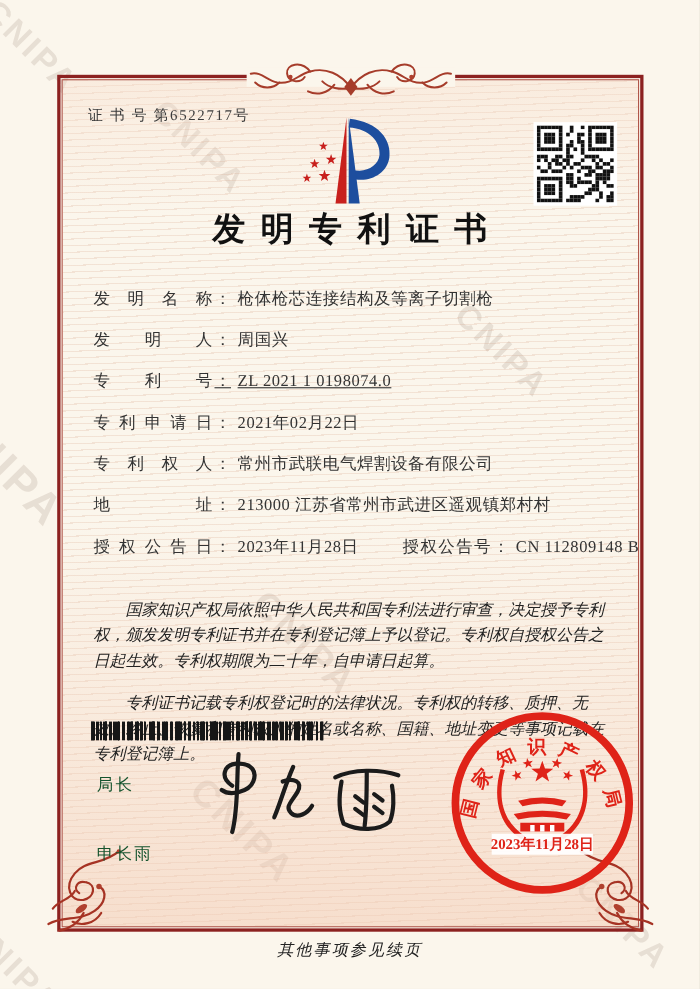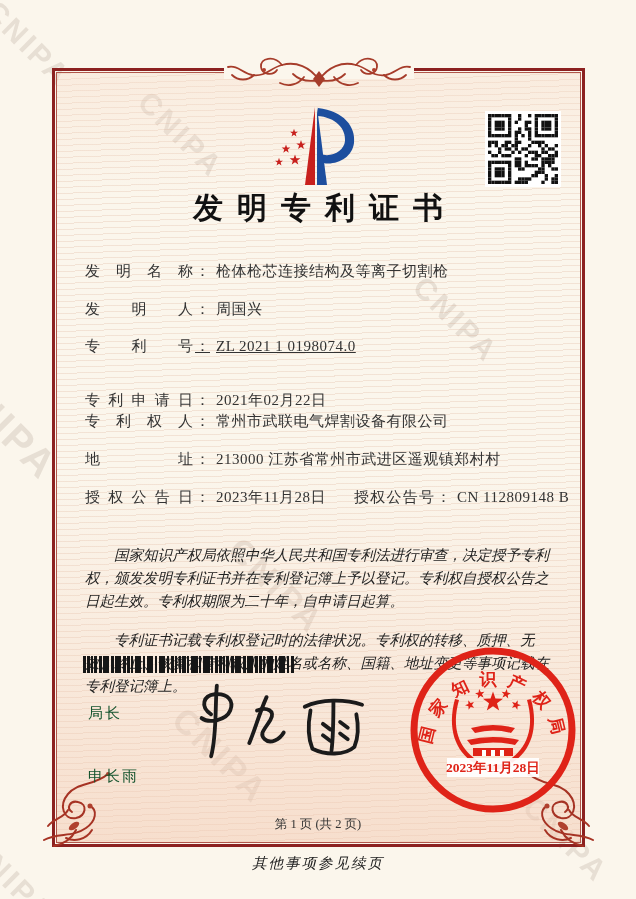--- a/index.html
+++ b/index.html
@@ -23,21 +23,21 @@
   .cert-no{position:absolute;left:80px;top:96px;font-size:13.5px;letter-spacing:1.5px;color:#3a3a3a;}
   .logo{position:absolute;left:264px;top:103px;width:96px;height:86px;}
   .qr{position:absolute;left:485px;top:111px;width:76px;height:76px;background:#fff;
       padding:3px;box-sizing:border-box;}
   .title{position:absolute;left:0;right:0;top:188px;text-align:center;font-size:30px;
          font-weight:bold;letter-spacing:14px;padding-left:14px;color:#111;}
   .row{position:absolute;left:85px;font-size:15px;white-space:nowrap;color:#333;}
   .lbl{display:inline-block;width:108px;text-align:justify;text-align-last:justify;vertical-align:bottom;}
   .colon{margin:0 6px 0 2px;}
   .val{letter-spacing:0.5px;}
-  .grp2{margin-left:28px;}
+  .grp2{margin-left:40px;}
   .grp2 .lbl{width:80px;}
   .paras{position:absolute;left:85px;top:528px;width:468px;font-size:14.5px;line-height:23px;
          font-style:italic;color:#222;}
   .paras p{margin:16px 0 9px 0;text-indent:2em;}
   .barcode{position:absolute;left:83px;top:656px;width:211px;height:17px;
     background-image:
       repeating-linear-gradient(90deg,#161616 0 2px,transparent 2px 4px),
       repeating-linear-gradient(90deg,#161616 0 1px,transparent 1px 6px),
       repeating-linear-gradient(90deg,#161616 0 3px,transparent 3px 11px);}
   .director{position:absolute;left:88px;font-family:"Liberation Sans",sans-serif;
@@ -103,20 +103,21 @@
       <path d="M54,62 c-6,10 -18,12 -26,8"></path>
       <path d="M16,78 c10,-2 18,-8 22,-16"></path>
     </g>
     <ellipse cx="36" cy="58" rx="6" ry="3" transform="rotate(-35 36 58)" fill="#b0402e"></ellipse>
     <circle cx="52" cy="38" r="2.5" fill="#b0402e"></circle>
     <circle cx="70" cy="6" r="2" fill="#b0402e"></circle>
   </svg>
 
   <div class="content">
 
+    <div class="cert-no">证 书 号 第6522717号</div>
 
     <svg class="logo" viewBox="0 0 96 86">
       <defs>
         <polygon id="star" points="0,-10 2.35,-3.24 9.51,-3.09 3.8,1.24 5.88,8.09 0,4 -5.88,8.09 -3.8,1.24 -9.51,-3.09 -2.35,-3.24"></polygon>
       </defs>
       <path d="M54,5 C80,8 92,24 90,40 C88,56 70,64 55,59 L56,51 C68,55 80,48 81,38 C82,26 72,14 53,13 Z" fill="#1d4e9e"></path>
       <polygon points="51,4 41,82 51,82" fill="#c8201d"></polygon>
       <polygon points="53,4 53,82 63,82" fill="#1d4e9e"></polygon>
       <g fill="#c8201d">
         <use href="#star" transform="translate(30,30) scale(0.42)"></use>
@@ -355,21 +356,21 @@
 
     <div class="row" style="top:300px;">
       <span class="lbl">发明人</span><span class="colon">：</span><span class="val">周国兴</span>
     </div>
     <div class="row" style="top:262px;">
       <span class="lbl">发明名称</span><span class="colon">：</span><span class="val">枪体枪芯连接结构及等离子切割枪</span>
     </div>
     <div class="row" style="top:337px;text-decoration:underline;">
       <span class="lbl">专利号</span><span class="colon">：</span><span class="val">ZL 2021 1 0198074.0</span>
     </div>
-    <div class="row" style="top:375px;margin-top:16px;">
+    <div class="row" style="top:375px;">
       <span class="lbl">专利申请日</span><span class="colon">：</span><span class="val">2021年02月22日</span>
     </div>
     <div class="row" style="top:412px;">
       <span class="lbl">专利权人</span><span class="colon">：</span><span class="val">常州市武联电气焊割设备有限公司</span>
     </div>
     <div class="row" style="top:450px;">
       <span class="lbl">地址</span><span class="colon">：</span><span class="val">213000 江苏省常州市武进区遥观镇郑村村</span>
     </div>
     <div class="row" style="top:488px;">
       <span><span class="lbl">授权公告日</span><span class="colon">：</span><span class="val">2023年11月28日</span></span><span class="grp2"><span class="lbl">授权公告号</span><span class="colon">：</span><span class="val">CN 112809148 B</span></span>
@@ -422,16 +423,15 @@
       </g>
       <g fill="#fff">
         <rect x="75" y="106" width="4" height="6"></rect>
         <rect x="84" y="106" width="4" height="6"></rect>
         <rect x="93" y="106" width="4" height="6"></rect>
       </g>
       <rect x="40" y="114" width="92" height="19" fill="#ffffff" opacity="0.92"></rect>
       <text x="86" y="128" text-anchor="middle" font-size="13.5" font-weight="bold" fill="#df2318">2023年11月28日</text>
     </svg>
 
-    <div class="pageno">第 1 页 (共 2 页)</div>
     <div class="contnote">其他事项参见续页</div>
   </div>
 </div>
 
 </body></html>

